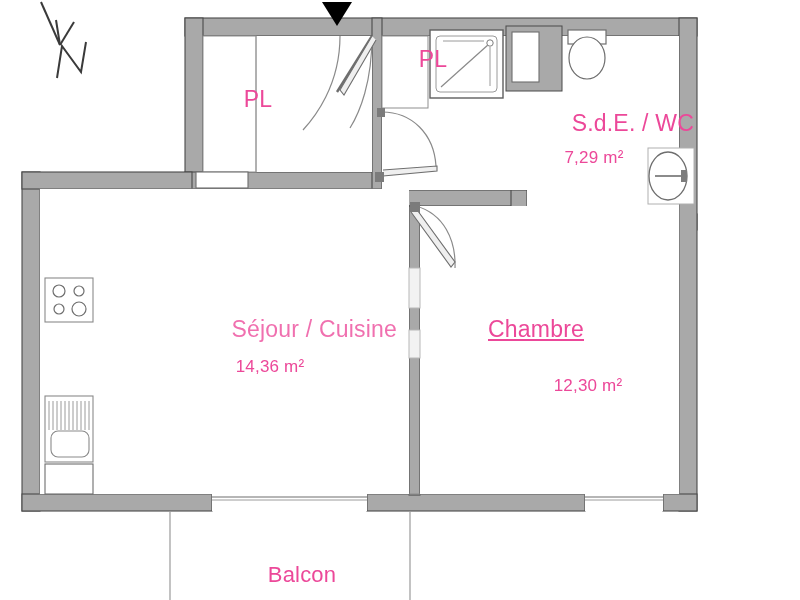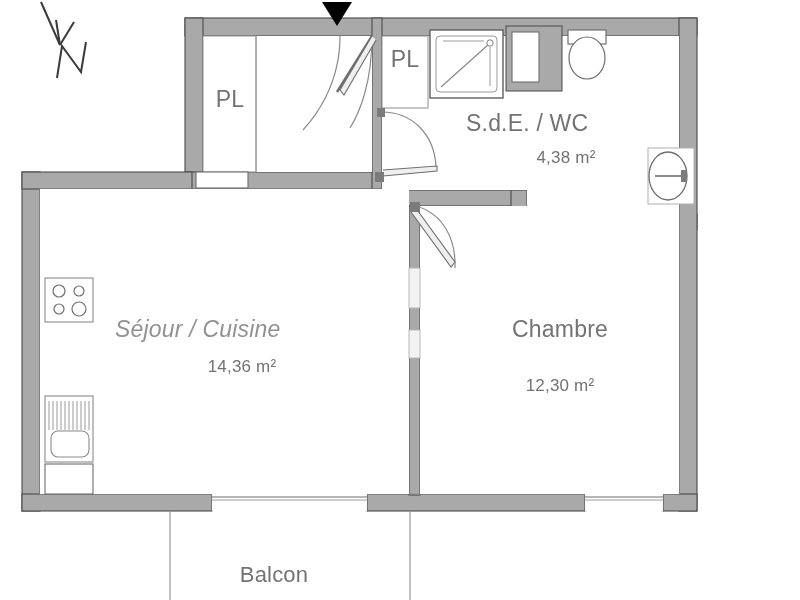--- a/index.html
+++ b/index.html
@@ -1,21 +1,21 @@
 <!DOCTYPE html>
 <html><head>
 <meta charset="utf-8">
 <style>
   html,body{margin:0;padding:0;background:#ffffff;}
   body{width:800px;height:600px;overflow:hidden;
        font-family:"Liberation Sans","DejaVu Sans",sans-serif;}
   #plan{position:relative;width:800px;height:600px;background:#ffffff;}
   #plan svg{position:absolute;left:0;top:0;}
-  .lbl{position:absolute;color:#737373;white-space:nowrap;
-       letter-spacing:0.2px;}
+  .lbl{position:absolute;color:#ec4899;white-space:nowrap;
+       letter-spacing:0.2px;padding-left:28px;}
   .room-name{font-size:23px;}
   .room-area{font-size:17px;}
   .pl-lbl{font-size:23px;}
   .balcon-lbl{font-size:22px;}
   .faded{opacity:.78;}
 </style>
 </head>
 <body>
 
 <div id="plan">
@@ -188,24 +188,24 @@
   </g>
 
   <polygon points="322,2 352,2 337,26" fill="#000000"></polygon>
 </svg>
 
 <div class="lbl pl-lbl" style="left:205px;top:86px;width:50px;text-align:center;">PL</div>
 
 <div class="lbl pl-lbl" style="left:382px;top:46px;width:46px;text-align:center;">PL</div>
 
 
-<div class="lbl room-name" style="left:466px;top:110px;width:200px;text-align:left;">S.d.E. / WC</div>
-<div class="lbl room-area" style="left:466px;top:148px;width:200px;text-align:center;">4,38 m²</div>
-
-<div class="lbl room-name faded" style="left:115px;top:316px;width:254px;text-align:left;font-style:italic;">Séjour / Cuisine</div>
+<div class="lbl room-name" style="left:466px;top:110px;width:200px;text-align:right;">S.d.E. / WC</div>
+<div class="lbl room-area" style="left:466px;top:148px;width:200px;text-align:center;">7,29 m²</div>
+
+<div class="lbl room-name faded" style="left:115px;top:316px;width:254px;text-align:right;">Séjour / Cuisine</div>
 <div class="lbl room-area" style="left:115px;top:357px;width:254px;text-align:center;">14,36 m²</div>
 
-<div class="lbl room-name" style="left:460px;top:316px;width:200px;text-align:center;">Chambre</div>
+<div class="lbl room-name" style="left:460px;top:316px;width:200px;text-decoration:underline;">Chambre</div>
 <div class="lbl room-area" style="left:460px;top:360px;width:200px;text-align:center;margin-top:16px;">12,30 m²</div>
 
 <div class="lbl balcon-lbl" style="left:174px;top:562px;width:200px;text-align:center;">Balcon</div>
 
 </div>
 
 </body></html>

